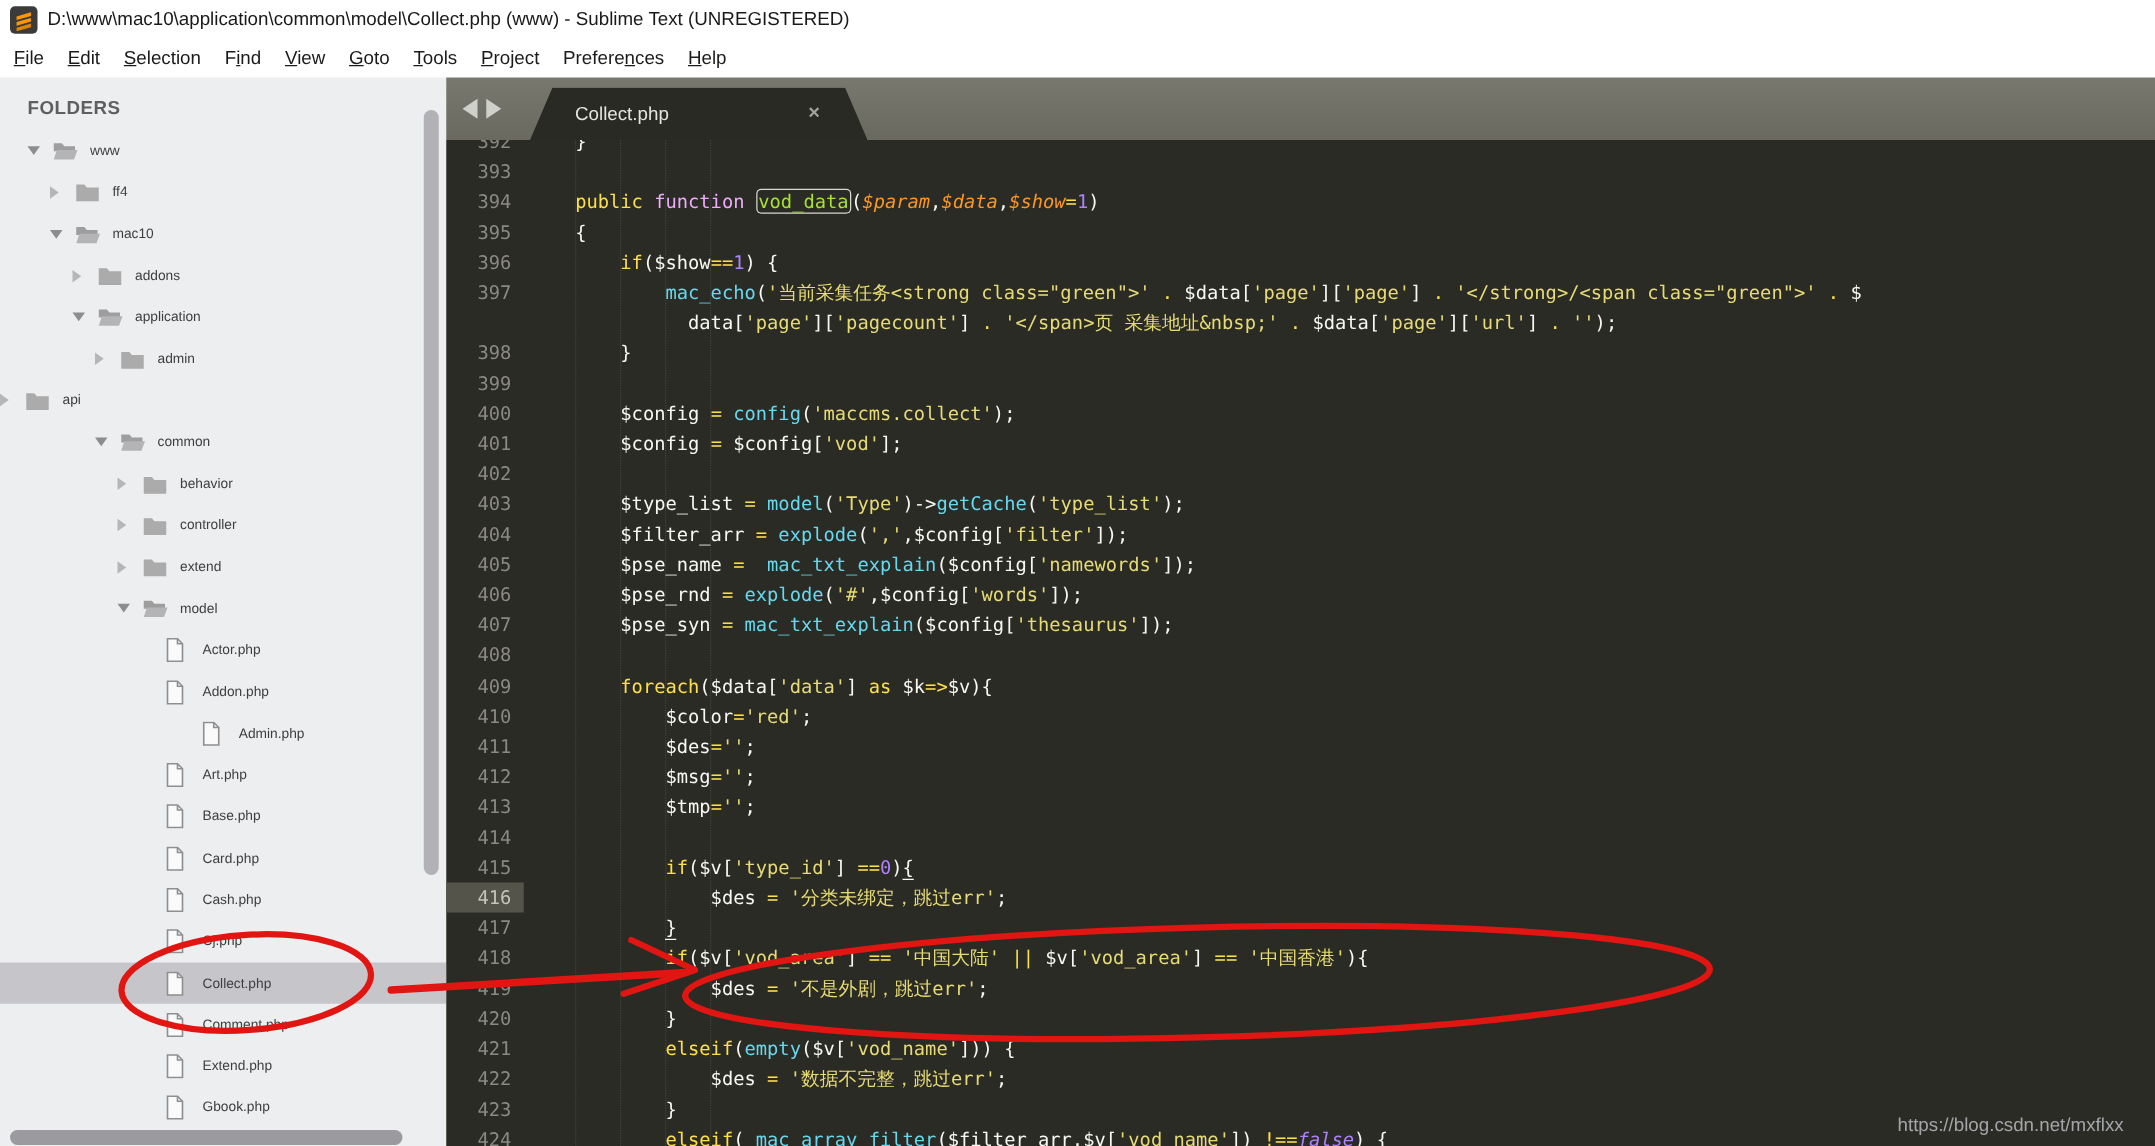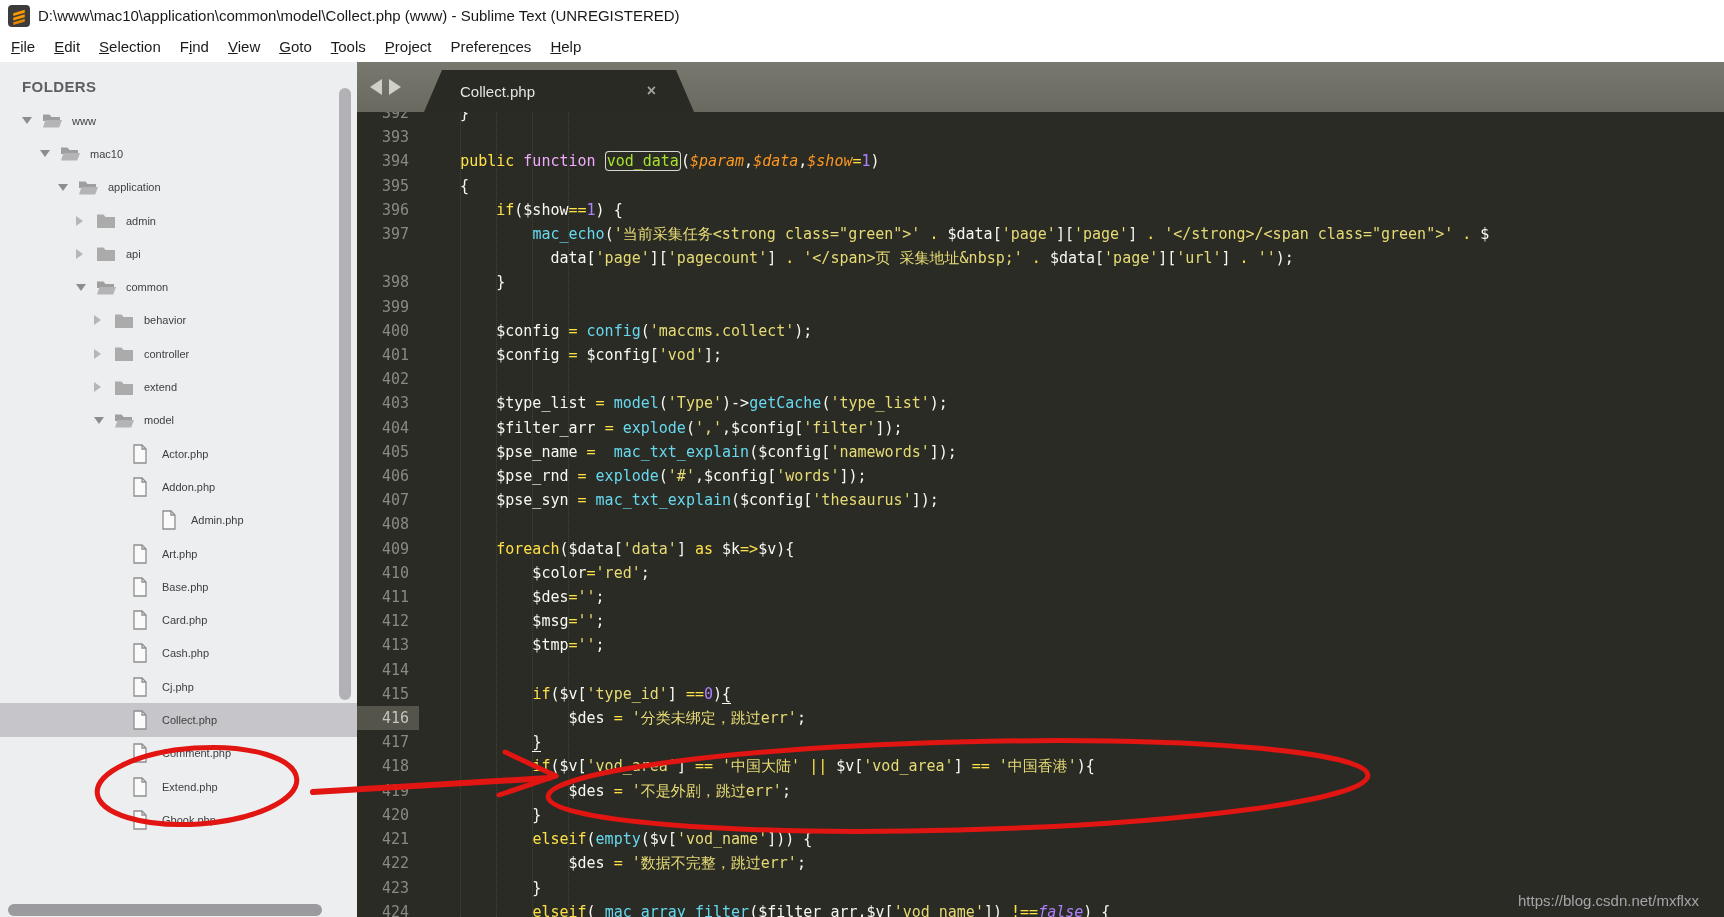--- a/index.html
+++ b/index.html
@@ -104,32 +104,54 @@
         <span class="ticon">
           <svg width="21" height="17" viewBox="0 0 21 17">
             <path d="M1 2.5 h6.5 l2 2.5 H18 v4 H1 z" fill="#9e9e9e"></path>
             <path d="M3.5 8 H20 L17.2 15.5 H1 Z" fill="#b4b4b6"></path>
           </svg>
         </span>
         <span class="tlabel">www</span>
       </div>
       <div class="trow" style="padding-left: 40px;">
         <span class="tarrow">
+          <span class="ar-r"></span>
+        </span>
+        <span class="ticon">
+          <svg width="20" height="17" viewBox="0 0 20 17">
+            <path d="M1 2.5 h6.5 l2 2.5 H19 v11 H1 z" fill="#ababab"></path>
+          </svg>
+        </span>
+        <span class="tlabel">ff4</span>
+      </div>
+      <div class="trow" style="padding-left: 40px;">
+        <span class="tarrow">
           <span class="ar-d"></span>
         </span>
         <span class="ticon">
           <svg width="21" height="17" viewBox="0 0 21 17">
             <path d="M1 2.5 h6.5 l2 2.5 H18 v4 H1 z" fill="#9e9e9e"></path>
             <path d="M3.5 8 H20 L17.2 15.5 H1 Z" fill="#b4b4b6"></path>
           </svg>
         </span>
         <span class="tlabel">mac10</span>
       </div>
       <div class="trow" style="padding-left: 58px;">
         <span class="tarrow">
+          <span class="ar-r"></span>
+        </span>
+        <span class="ticon">
+          <svg width="20" height="17" viewBox="0 0 20 17">
+            <path d="M1 2.5 h6.5 l2 2.5 H19 v11 H1 z" fill="#ababab"></path>
+          </svg>
+        </span>
+        <span class="tlabel">addons</span>
+      </div>
+      <div class="trow" style="padding-left: 58px;">
+        <span class="tarrow">
           <span class="ar-d"></span>
         </span>
         <span class="ticon">
           <svg width="21" height="17" viewBox="0 0 21 17">
             <path d="M1 2.5 h6.5 l2 2.5 H18 v4 H1 z" fill="#9e9e9e"></path>
             <path d="M3.5 8 H20 L17.2 15.5 H1 Z" fill="#b4b4b6"></path>
           </svg>
         </span>
         <span class="tlabel">application</span>
       </div>
@@ -137,21 +159,21 @@
         <span class="tarrow">
           <span class="ar-r"></span>
         </span>
         <span class="ticon">
           <svg width="20" height="17" viewBox="0 0 20 17">
             <path d="M1 2.5 h6.5 l2 2.5 H19 v11 H1 z" fill="#ababab"></path>
           </svg>
         </span>
         <span class="tlabel">admin</span>
       </div>
-      <div class="trow" style="padding-left: 76px;">
+      <div class="trow" style="">
         <span class="tarrow">
           <span class="ar-r"></span>
         </span>
         <span class="ticon">
           <svg width="20" height="17" viewBox="0 0 20 17">
             <path d="M1 2.5 h6.5 l2 2.5 H19 v11 H1 z" fill="#ababab"></path>
           </svg>
         </span>
         <span class="tlabel">api</span>
       </div>

